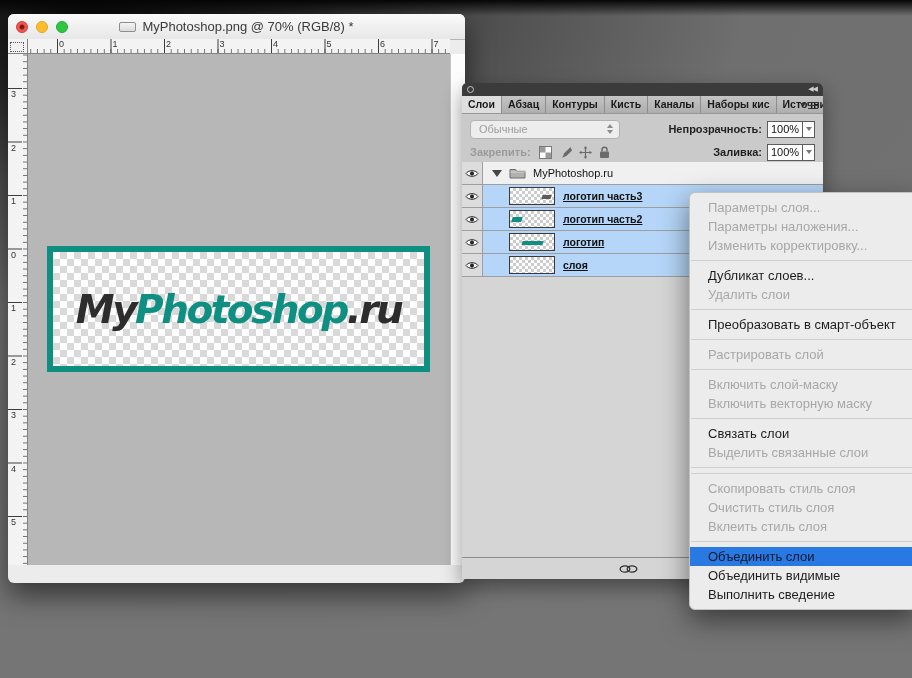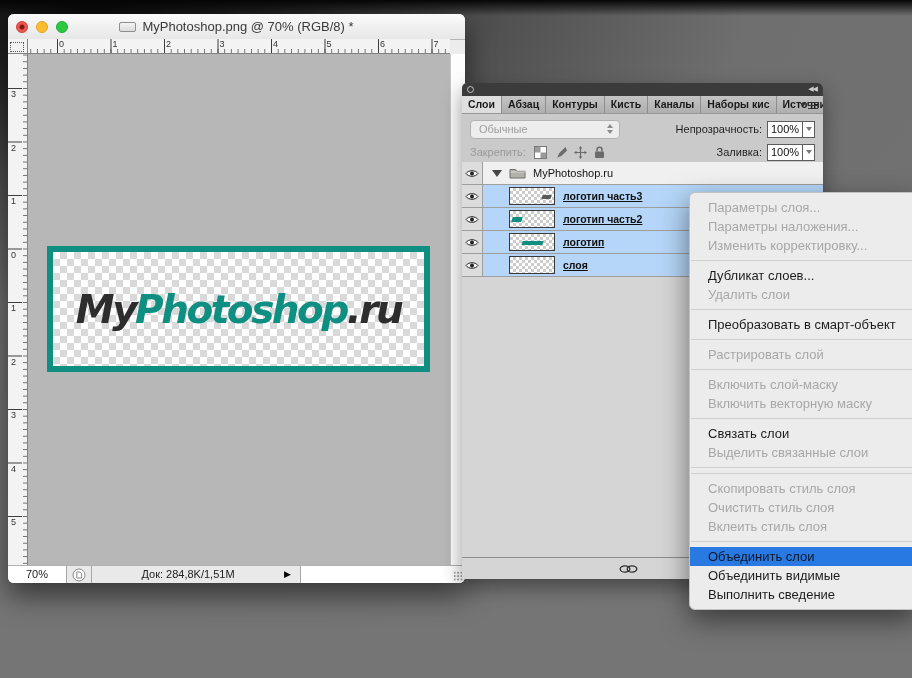--- a/index.html
+++ b/index.html
@@ -81,21 +81,21 @@
   .pm-tri{width:0;height:0;border-left:3px solid transparent;border-right:3px solid transparent;border-top:4px solid #333;}
   .pm-lines{width:10px;height:1.5px;background:#333;box-shadow:0 3px 0 #333,0 6px 0 #333;margin-top:-5px;}
   .panel-controls{position:relative;height:49px;background:#cacaca;border-bottom:1px solid #8f8f8f;
     box-sizing:border-box;padding:5px 8px 0;font-size:11px;}
   .pc-row{display:flex;align-items:center;height:20px;margin-bottom:3px;}
   .blend-select{position:relative;width:150px;height:19px;background:#ededed;border:1px solid #b2b2b2;border-radius:4px;
     box-sizing:border-box;color:#9c9c9c;line-height:17px;padding:0 8px;flex:none;}
   .stepper{position:absolute;right:6px;top:3px;display:flex;flex-direction:column;gap:2px;}
   .stp-up{width:0;height:0;border-left:3.5px solid transparent;border-right:3.5px solid transparent;border-bottom:4px solid #8b8b8b;}
   .stp-dn{width:0;height:0;border-left:3.5px solid transparent;border-right:3.5px solid transparent;border-top:4px solid #8b8b8b;}
-  .ctl-label{font-weight:normal;color:#1f1f1f;margin-left:auto;margin-right:5px;white-space:nowrap;}
+  .ctl-label{font-weight:bold;color:#1f1f1f;margin-left:auto;margin-right:5px;white-space:nowrap;}
   .ctl-label.dim{color:#9a9a9a;margin-left:0;margin-right:6px;}
   .val-box{width:36px;height:17px;background:#fff;border:1px solid #5c5c5c;box-sizing:border-box;
     text-align:center;line-height:15px;color:#111;flex:none;}
   .val-arrow{width:12px;height:17px;background:#fff;border:1px solid #5c5c5c;border-left:none;box-sizing:border-box;
     display:flex;align-items:center;justify-content:center;flex:none;}
   .va-tri{width:0;height:0;border-left:3px solid transparent;border-right:3px solid transparent;border-top:4px solid #777;}
   .lock-icons{display:flex;align-items:center;gap:7px;margin-left:2px;}
   .lock-icons svg{display:block;}
   
   .layers-list{position:absolute;left:0;right:0;top:79px;bottom:22px;background:#d5d5d5;overflow:hidden;}
@@ -175,33 +175,20 @@
     </div>
 
     <div class="canvas">
       <div class="logo-image">
         <span class="logo-text"><span class="lg-dark">My</span><span class="lg-teal">Photoshop</span><span class="lg-dark">.ru</span></span>
       </div>
     </div>
 
     <div class="v-scroll"></div>
 
-    <div class="statusbar">
-      <div class="zoom-field">70%</div>
-      <div class="sb-icon">
-        <svg width="14" height="14" viewBox="0 0 14 14">
-            <circle cx="7" cy="7" r="6" fill="#fdfdfd" stroke="#8a8a8a"></circle>
-            <path d="M4.8 4 h3.2 l1.6 1.7 V10 H4.8 Z" fill="none" stroke="#8a8a8a"></path>
-          </svg>
-      </div>
-      <div class="doc-info">Док: 284,8K/1,51M</div>
-      <div class="sb-arrow">▶</div>
-      <div class="h-scroll"></div>
-      <div class="grip"></div>
-    </div>
   </section>
 
   <section class="panel">
     <div class="panel-header">
       <span class="ph-circle"></span>
       <span class="ph-collapse">◀◀</span>
     </div>
 
     <div class="panel-tabs">
       <div class="panel-menu-btn">

